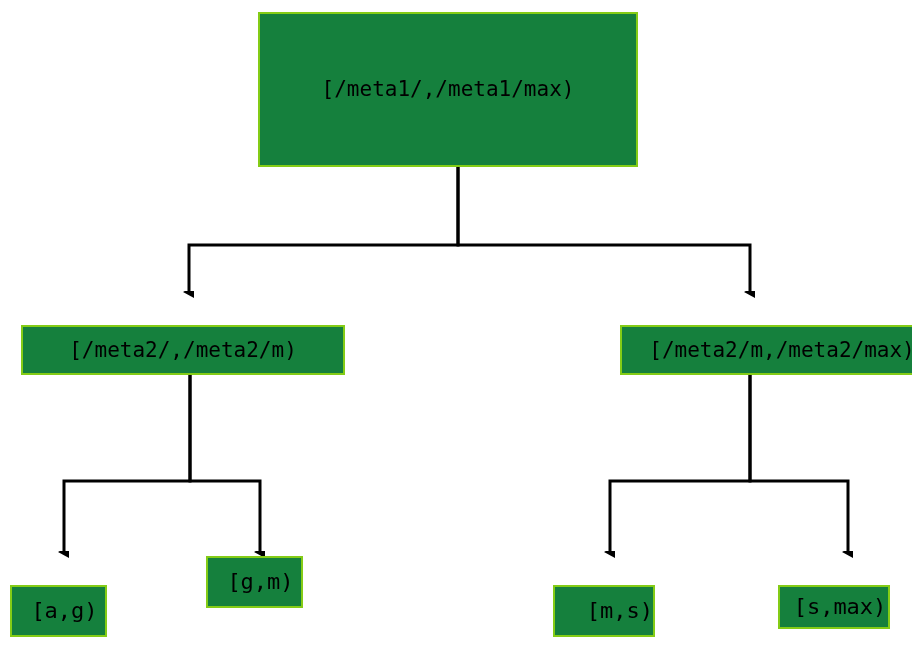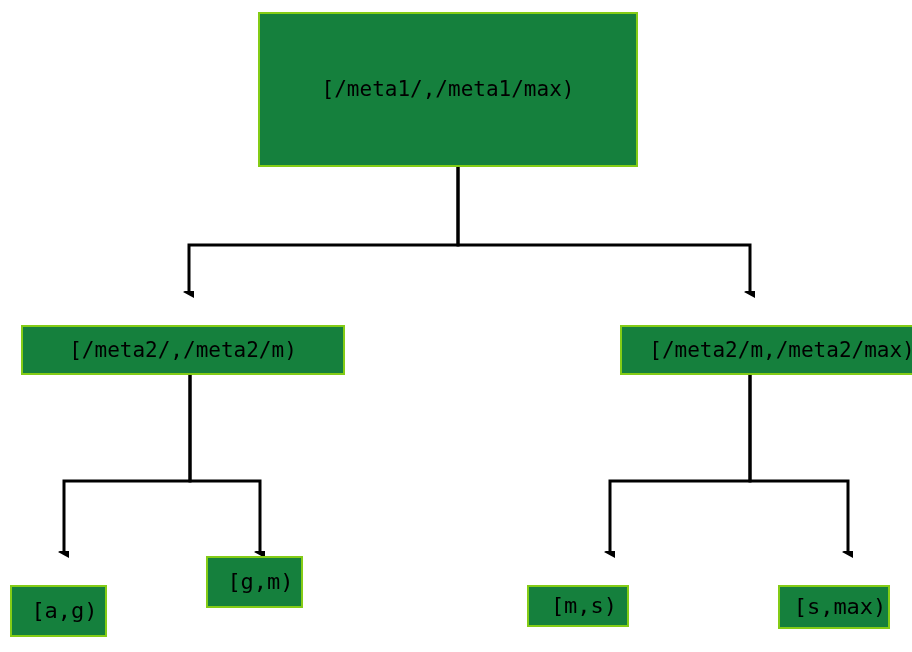--- a/index.html
+++ b/index.html
@@ -95,21 +95,21 @@
   </div>
 
   <div class="node leaf" style="left:10px; top:585px; width:97px; height:52px;">
     <span class="node-label">[a,g)</span>
   </div>
 
   <div class="node leaf" style="left:206px; top:556px; width:97px; height:52px;">
     <span class="node-label">[g,m)</span>
   </div>
 
-  <div class="node leaf" style="left:527px; top:585px; width:102px; height:42px;">
+  <div class="node leaf" style="left:553px; top:585px; width:102px; height:52px;justify-content:flex-end;">
     <span class="node-label">[m,s)</span>
   </div>
 
   <div class="node leaf" style="left:778px; top:585px; width:112px; height:44px;">
     <span class="node-label">[s,max)</span>
   </div>
 
 </div>
 
 </body></html>

